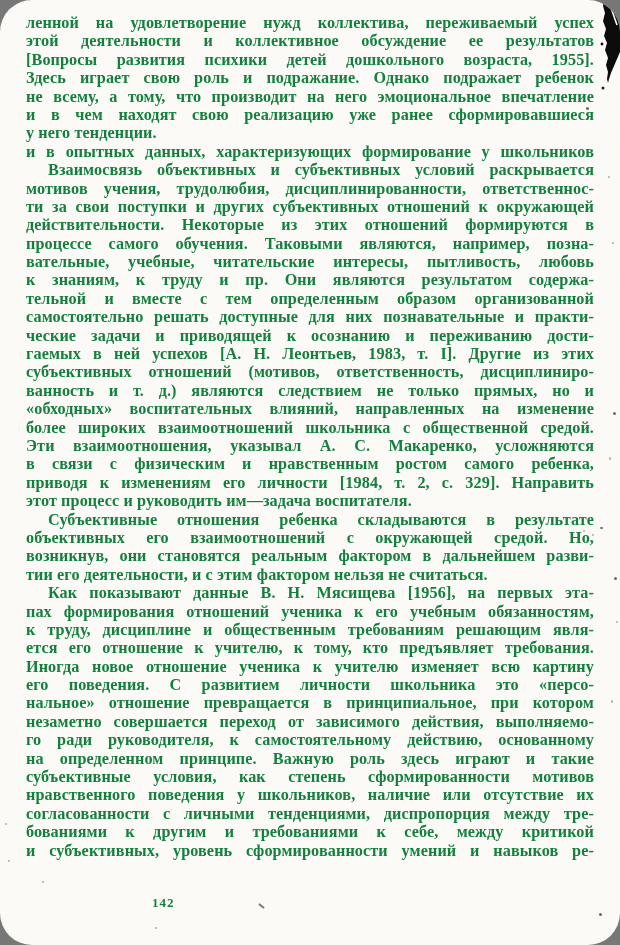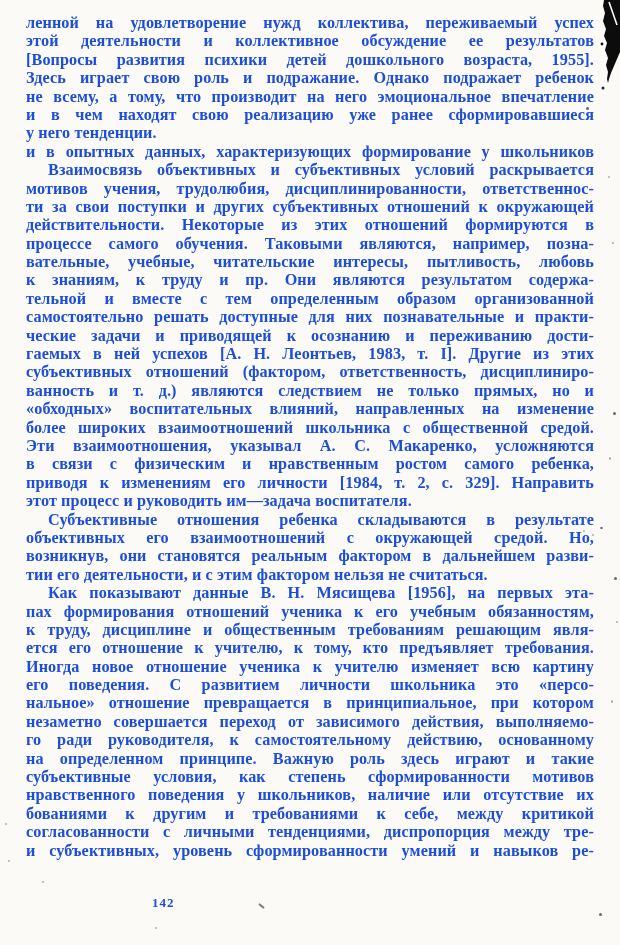--- a/index.html
+++ b/index.html
@@ -7,21 +7,22 @@
     padding: 0;
     background: #777;
   }
   .page {
     position: relative;
     width: 620px;
     height: 945px;
     background: #fbfaf7;
     overflow: hidden;
     font-family: "Liberation Serif", "DejaVu Serif", serif;
-    color: #1d4ed8;
+    color: #15803d;
+    border-radius: 32px;
   }
   .text-block {
     position: absolute;
     left: 26px;
     top: 14px;
     width: 568px;
     font-size: 16.2px;
     font-weight: bold;
     line-height: 18.4px;
     letter-spacing: 0.1px;
@@ -91,21 +92,21 @@
       <div class="ln">мотивов учения, трудолюбия, дисциплинированности, ответственнос-</div>
       <div class="ln">ти за свои поступки и других субъективных отношений к окружающей</div>
       <div class="ln">действительности. Некоторые из этих отношений формируются в</div>
       <div class="ln">процессе самого обучения. Таковыми являются, например, позна-</div>
       <div class="ln">вательные, учебные, читательские интересы, пытливость, любовь</div>
       <div class="ln">к знаниям, к труду и пр. Они являются результатом содержа-</div>
       <div class="ln">тельной и вместе с тем определенным образом организованной</div>
       <div class="ln">самостоятельно решать доступные для них познавательные и практи-</div>
       <div class="ln">ческие задачи и приводящей к осознанию и переживанию дости-</div>
       <div class="ln">гаемых в ней успехов [А. Н. Леонтьев, 1983, т. I]. Другие из этих</div>
-      <div class="ln">субъективных отношений (фактором, ответственность, дисциплиниро-</div>
+      <div class="ln">субъективных отношений (мотивов, ответственность, дисциплиниро-</div>
       <div class="ln">ванность и т. д.) являются следствием не только прямых, но и</div>
       <div class="ln">«обходных» воспитательных влияний, направленных на изменение</div>
       <div class="ln">более широких взаимоотношений школьника с общественной средой.</div>
       <div class="ln">Эти взаимоотношения, указывал А. С. Макаренко, усложняются</div>
       <div class="ln">в связи с физическим и нравственным ростом самого ребенка,</div>
       <div class="ln">приводя к изменениям его личности [1984, т. 2, с. 329]. Направить</div>
       <div class="ln last">этот процесс и руководить им—задача воспитателя.</div>
       <div class="ln ind">Субъективные отношения ребенка складываются в результате</div>
       <div class="ln">объективных его взаимоотношений с окружающей средой. Но,</div>
       <div class="ln">возникнув, они становятся реальным фактором в дальнейшем разви-</div>
@@ -115,22 +116,22 @@
       <div class="ln">к труду, дисциплине и общественным требованиям решающим явля-</div>
       <div class="ln">ется его отношение к учителю, к тому, кто предъявляет требования.</div>
       <div class="ln">Иногда новое отношение ученика к учителю изменяет всю картину</div>
       <div class="ln">его поведения. С развитием личности школьника это «персо-</div>
       <div class="ln">нальное» отношение превращается в принципиальное, при котором</div>
       <div class="ln">незаметно совершается переход от зависимого действия, выполняемо-</div>
       <div class="ln">го ради руководителя, к самостоятельному действию, основанному</div>
       <div class="ln">на определенном принципе. Важную роль здесь играют и такие</div>
       <div class="ln">субъективные условия, как степень сформированности мотивов</div>
       <div class="ln">нравственного поведения у школьников, наличие или отсутствие их</div>
+      <div class="ln">согласованности с личными тенденциями, диспропорция между тре-</div>
       <div class="ln">бованиями к другим и требованиями к себе, между критикой</div>
-      <div class="ln">согласованности с личными тенденциями, диспропорция между тре-</div>
       <div class="ln">и субъективных, уровень сформированности умений и навыков ре-</div>
     </div>
 
   <div class="page-number">142</div>
 
   <svg class="ink-blot" viewBox="0 0 24 92" aria-hidden="true">
     <path d="M8,0 L24,0 L24,52 L21,59 L18,66 L15,73 L13,79 L12,83 L11,79 L12,72 L10,65 L12,58 L9,50 L11,43 L8,36 L10,29 L7,21 L9,13 L7,6 Z" fill="#0c0c0c"></path>
     <line x1="13" y1="2" x2="21" y2="25" stroke="#fbfaf7" stroke-width="1.6"></line>
     <circle cx="6" cy="44" r="1.4" fill="#0c0c0c"></circle>
     <circle cx="7" cy="88" r="1.5" fill="#222"></circle>

